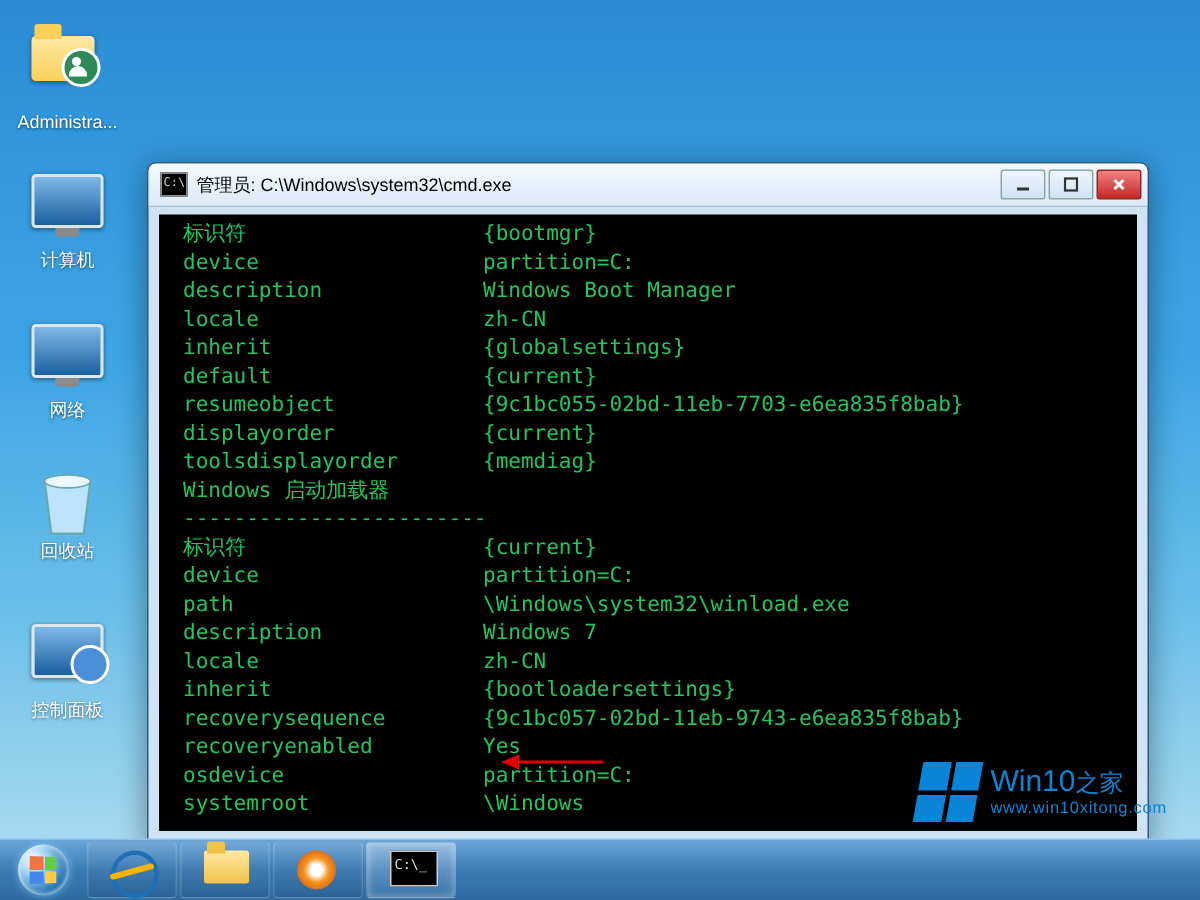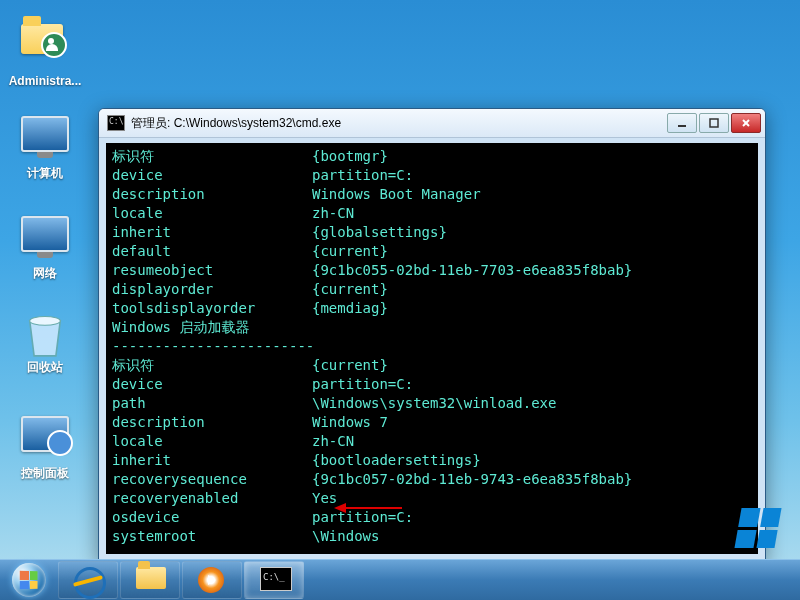--- a/index.html
+++ b/index.html
@@ -1,21 +1,21 @@
 <!DOCTYPE html>
 <html><head>
 <meta charset="utf-8">
 <style>
   html,body{margin:0;padding:0;width:800px;height:600px;overflow:hidden;font-family:"Segoe UI",Tahoma,sans-serif;}
   body{background:linear-gradient(to bottom,#2a8dd4 0%,#3da5e5 40%,#6ec1ea 70%,#b7e0f0 100%);}
   
   .desktop{position:absolute;inset:0;}
   .dicon{position:absolute;width:74px;text-align:center;color:#fff;font-size:12px;text-shadow:0 1px 2px rgba(0,0,0,.6);cursor:pointer;}
   .dicon .ibox{width:48px;height:48px;margin:0 auto 2px;position:relative;}
-  .dicon .lbl{line-height:14px;font-weight:bold;}
+  .dicon .lbl{line-height:14px;}
   
   .folder{background:linear-gradient(#ffe9a3,#f9d05a);border-radius:3px;width:42px;height:30px;margin-top:14px;position:relative;box-shadow:0 1px 3px rgba(0,0,0,.4);}
   .folder::before{content:"";position:absolute;top:-8px;left:2px;width:18px;height:10px;background:#f9d05a;border-radius:2px 2px 0 0;}
   .folder .ov{position:absolute;right:-4px;bottom:-4px;width:22px;height:22px;border-radius:50%;background:#2e8b57;border:2px solid #fff;}
   .folder .ov::before{content:"";position:absolute;left:5px;top:4px;width:6px;height:6px;border-radius:50%;background:#fff;}
   .folder .ov::after{content:"";position:absolute;left:3px;top:10px;width:12px;height:7px;border-radius:6px 6px 0 0;background:#fff;}
   .monitor{width:44px;height:32px;margin:6px auto 0;background:linear-gradient(#7fb8e8,#1a5fa0);border:2px solid #dce6ee;border-radius:3px;position:relative;box-shadow:0 1px 3px rgba(0,0,0,.4);}
   .monitor::after{content:"";position:absolute;left:14px;top:34px;width:16px;height:6px;background:#8a8a8a;border-radius:0 0 3px 3px;}
   .bin{width:40px;height:44px;margin:2px auto 0;position:relative;}
   .bin svg{width:100%;height:100%;}
@@ -24,21 +24,21 @@
   
   .window{position:absolute;left:98px;top:108px;width:666px;height:452px;border:1px solid #2b5b86;border-radius:6px 6px 0 0;box-shadow:0 4px 20px rgba(0,0,0,.4);background:#cfe3f5;}
   .titlebar{height:28px;background:linear-gradient(#f4f9fe,#dbe9f7);border-radius:5px 5px 0 0;display:flex;align-items:center;padding:0 4px 0 8px;border-bottom:1px solid #b0c4d8;}
   .titlebar .ticon{width:16px;height:14px;background:#000;border:1px solid #888;margin-right:6px;position:relative;}
   .titlebar .ticon::before{content:"C:\\";color:#ccc;font:8px/12px monospace;position:absolute;left:1px;}
   .titlebar .ttext{flex:1;font-size:12px;color:#000;}
   .winbtns{display:flex;gap:2px;}
   .wbtn{width:28px;height:18px;border:1px solid #8aa;border-radius:2px;display:flex;align-items:center;justify-content:center;background:linear-gradient(#eef6fc,#cfe3f3);cursor:pointer;}
   .wbtn.cl{background:linear-gradient(#f08080,#c62828);color:#fff;border-color:#8a2a2a;}
   .wbtn svg{width:10px;height:10px;}
-  .term{position:absolute;left:7px;right:7px;top:34px;bottom:7px;background:#000;color:#5eead4;font:14px/19px "SimSun","NSimSun","Consolas",monospace;padding:4px 6px;overflow:hidden;}
+  .term{position:absolute;left:7px;right:7px;top:34px;bottom:7px;background:#000;color:#22c55e;font:14px/19px "SimSun","NSimSun","Consolas",monospace;padding:4px 16px;overflow:hidden;}
   .term .row{white-space:pre;}
   .term .k{display:inline-block;width:200px;}
   .hdr{font-size:14px;}
   .arrow{position:absolute;pointer-events:none;}
   
   .wm{position:absolute;right:22px;bottom:52px;display:flex;align-items:center;gap:8px;}
   .wm .logo{display:grid;grid-template-columns:1fr 1fr;grid-template-rows:1fr 1fr;gap:3px;width:40px;height:40px;transform:skewX(-10deg);}
   .wm .logo div{background:#0a84d6;}
   .wm .txt{color:#0a84d6;font-size:20px;font-weight:400;line-height:20px;}
   .wm .sub{color:#0a84d6;font-size:11px;letter-spacing:.5px;}
@@ -161,20 +161,24 @@
     </div>
 </div>
 
 <div class="wm">
   <div class="logo">
       <div></div>
       <div></div>
       <div></div>
       <div></div>
     </div>
+  <div>
+    <div><span class="txt">Win10</span><span class="txt" style="font-size:16px">之家</span></div>
+    <div class="sub">www.win10xitong.com</div>
+  </div>
 </div>
 
 <div class="taskbar">
   <div class="start">
     <div class="orb">
         <div class="flag">
           <div></div>
           <div></div>
           <div></div>
           <div></div>

